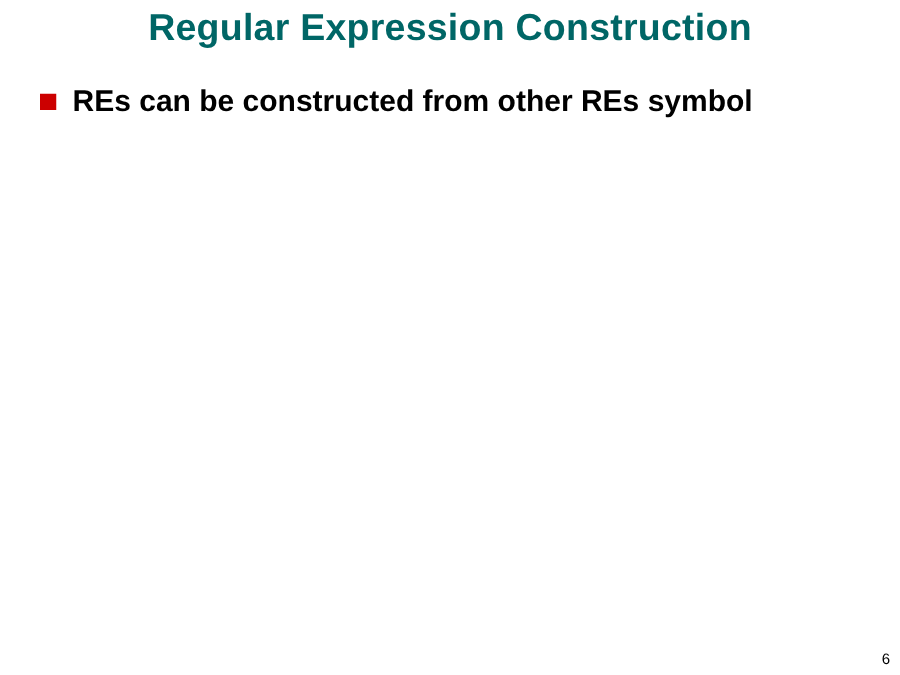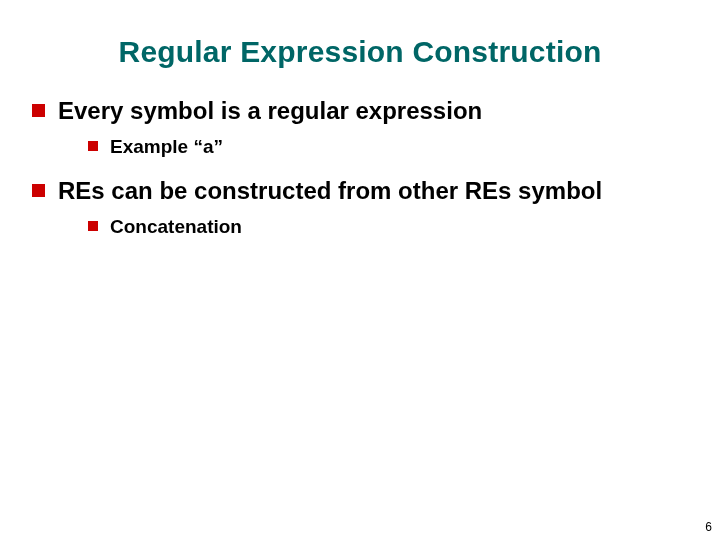--- a/index.html
+++ b/index.html
@@ -10,21 +10,21 @@
     background: #ffffff;
     font-family: Arial, Helvetica, sans-serif;
     overflow: hidden;
     position: relative;
   }
   .slide {
     width: 720px;
     height: 540px;
     position: relative;
     box-sizing: border-box;
-    padding: 35px 30px 0 30px;
+    padding: 6px 30px 0 30px;
   }
   .title {
     color: #006666;
     font-size: 30px;
     font-weight: bold;
     text-align: center;
     margin: 0 0 26px 0;
     letter-spacing: 0.2px;
   }
   ul.level1 {
@@ -83,31 +83,20 @@
   }
 </style>
 </head>
 <body>
 
 <div class="slide">
   <h1 class="title">Regular Expression Construction</h1>
 
   <ul class="level1">
     <li>
-      <span>Every symbol is a regular expression</span>
-      <ul class="level2">
-        <li>
-          <span>Example “a”</span>
-        </li>
-      </ul>
-    </li>
-    <li>
       <span>REs can be constructed from other REs symbol</span>
       <ul class="level2">
-        <li>
-          <span>Concatenation</span>
-        </li>
       </ul>
     </li>
   </ul>
 
   <div class="page-number">6</div>
 </div>
 
 </body></html>

